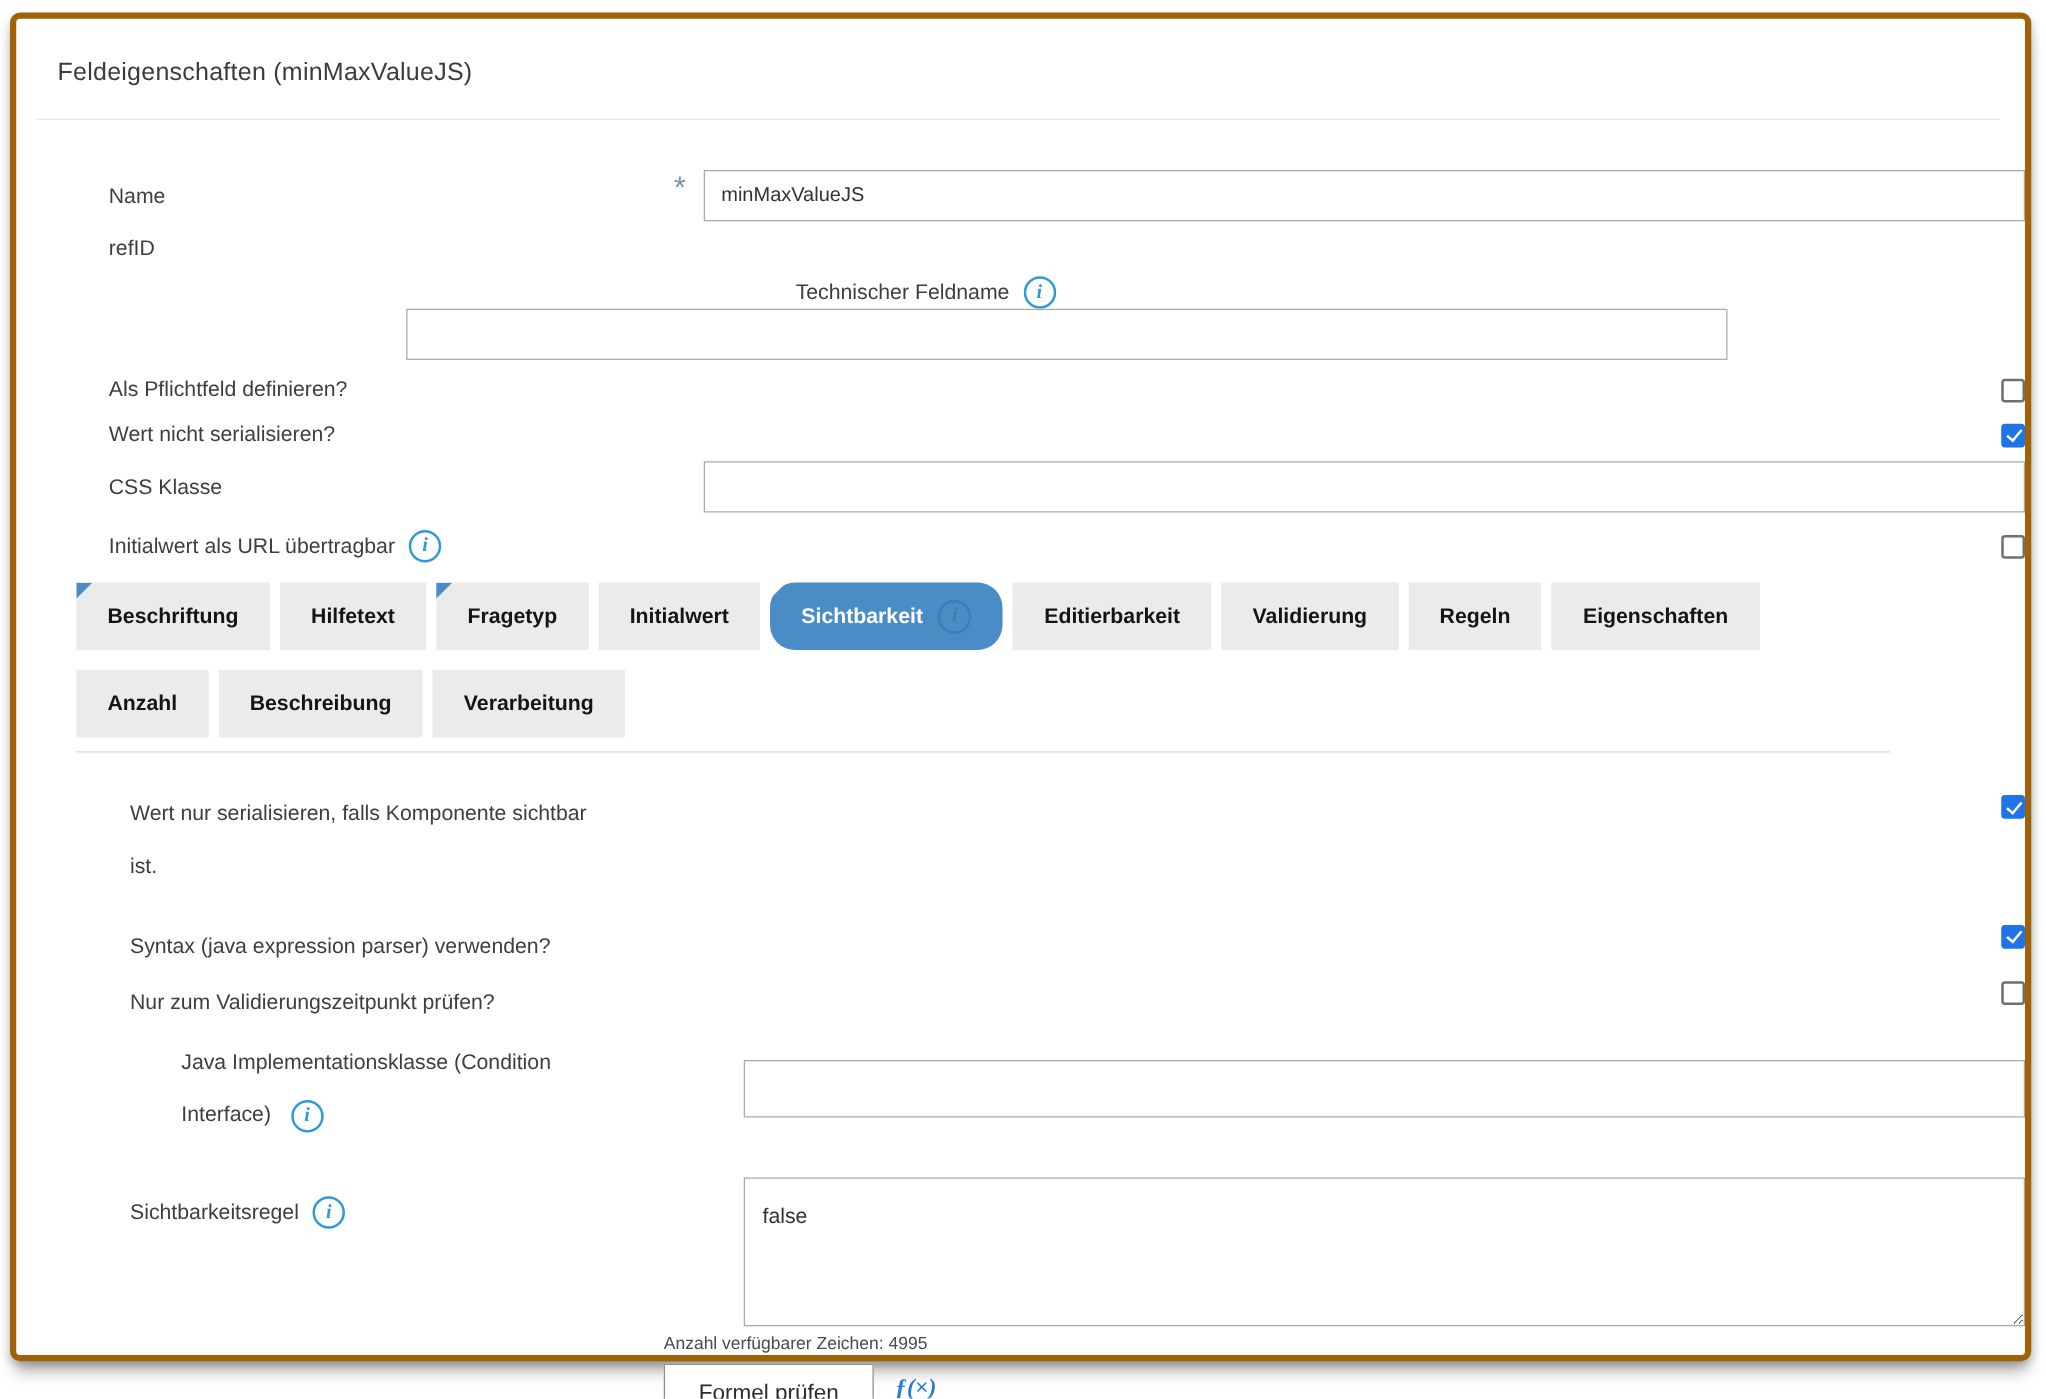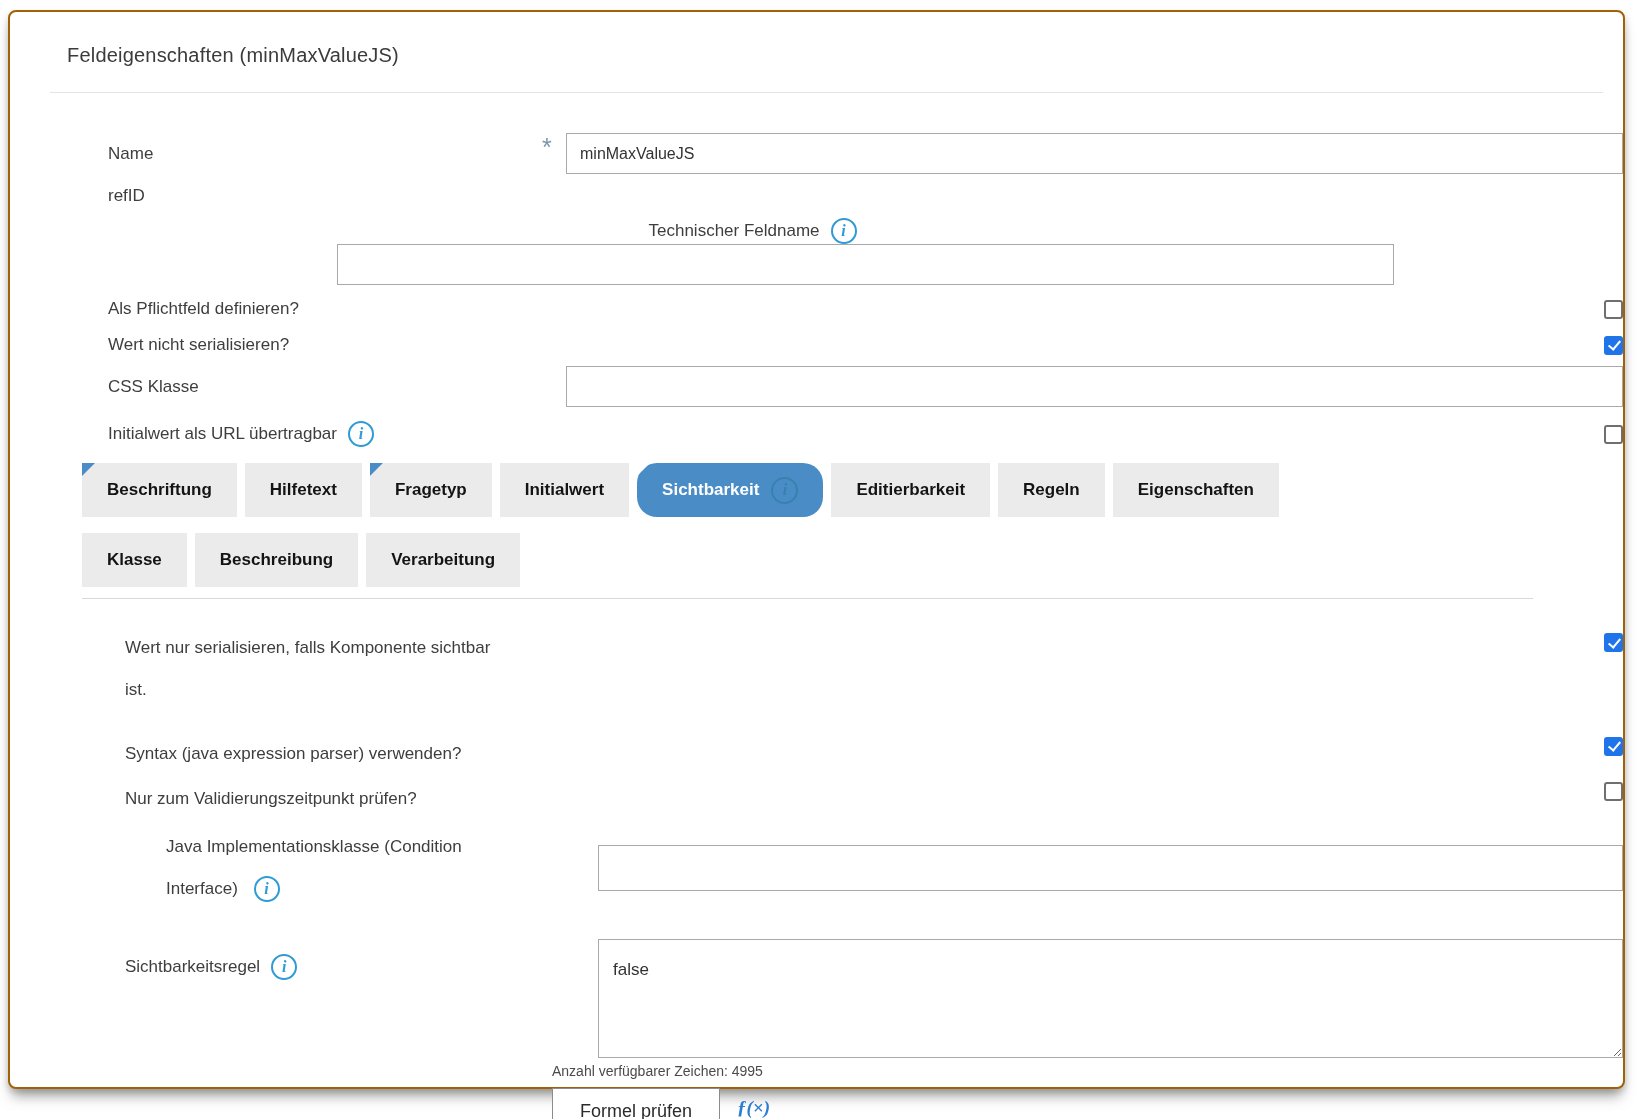--- a/index.html
+++ b/index.html
@@ -7,24 +7,23 @@
     width: 1637px; height: 1119px;
     background: #ffffff;
     font-family: "Liberation Sans", "DejaVu Sans", sans-serif;
     overflow: hidden;
   }
   .card {
     position: relative;
     margin: 10px 8px 0 8px;
     width: 1617px; height: 1079px;
     background: #fff;
-    border: 2px solid #a16207;
+    border: 5px solid #a16207;
     border-radius: 8px;
     box-shadow: 0 11px 13px -4px rgba(90,90,90,0.55), 2px 3px 6px rgba(0,0,0,0.10), -2px 3px 6px rgba(0,0,0,0.08);
-    padding-left: 24px;
   }
   .page-title {
     margin: 32px 0 0 33px;
     font-size: 20px; font-weight: 400; color: #3b3b3b;
     letter-spacing: .2px;
   }
   .title-divider {
     border: none; border-top: 1px solid #e4e4e4;
     margin: 25px 20px 0 16px;
   }
@@ -255,30 +254,34 @@
         <span class="tab-corner"></span>
         <span>Sichtbarkeit</span>
         <span class="tab-info">i</span>
       </div>
       <div class="tab">
 
         <span>Editierbarkeit</span>
       </div>
       <div class="tab">
 
+        <span>Validierung</span>
+      </div>
+      <div class="tab">
+
         <span>Regeln</span>
       </div>
       <div class="tab">
 
         <span>Eigenschaften</span>
       </div>
     </div>
     <div class="tab-row tab-row2">
       <div class="tab">
-        <span>Klasse</span>
+        <span>Anzahl</span>
       </div>
       <div class="tab">
         <span>Beschreibung</span>
       </div>
       <div class="tab">
         <span>Verarbeitung</span>
       </div>
     </div>
   </div>
 

